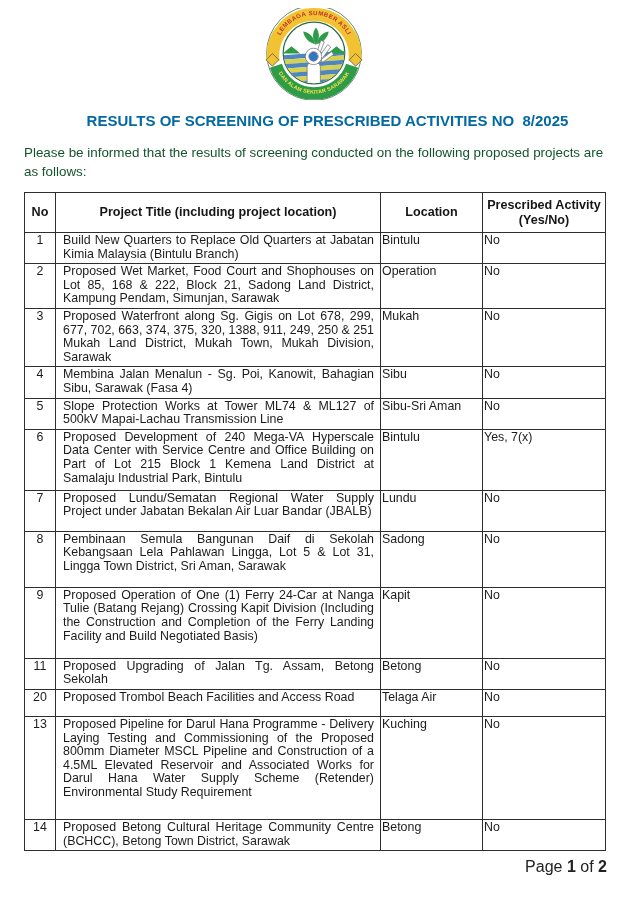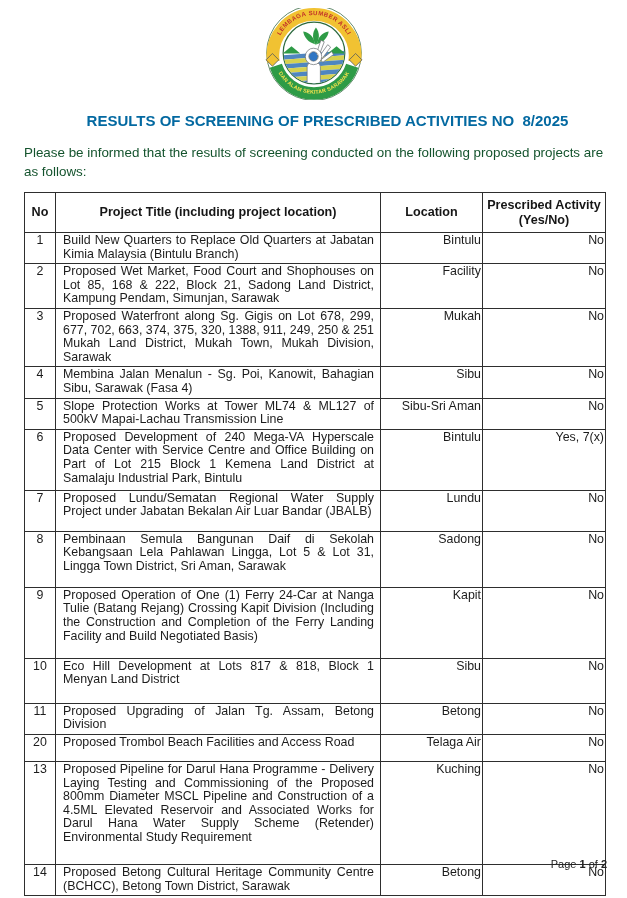--- a/index.html
+++ b/index.html
@@ -12,22 +12,22 @@
          font-size:13.4px;line-height:18.5px;color:#14532d;}
   table.screening{position:absolute;top:192px;left:24px;width:581px;
          border-collapse:collapse;table-layout:fixed;}
   table.screening th,table.screening td{border:1px solid #2e2e2e;}
   table.screening th{font-weight:bold;vertical-align:middle;text-align:center;
          font-size:12.6px;line-height:14.5px;padding:2px 3px;color:#161616;}
   table.screening thead tr{height:40px;}
   table.screening td{vertical-align:top;font-size:12.4px;line-height:13.6px;color:#1c1c1c;}
   td.col-no{text-align:center;padding-top:1px;}
   td.col-title{text-align:justify;padding:1px 6px 2px 7px;}
-  td.col-location,td.col-prescribed{text-align:right;padding-top:1px;}
-  .footer{position:absolute;top:858px;right:20px;font-size:11px;color:#222;margin-left:24px;}
+  td.col-location,td.col-prescribed{text-align:left;padding-top:1px;}
+  .footer{position:absolute;top:858px;right:20px;font-size:16px;color:#222;margin-left:24px;}
   .footer b{font-weight:bold;}
 </style>
 </head>
 <body>
 
 <div class="page">
 
   <svg class="logo" viewBox="0 0 100 94" aria-hidden="true">
     <defs>
       <path id="arcTop" d="M 12.3,56.1 A 39,39 0 1 1 87.7,56.1"></path>
@@ -110,21 +110,21 @@
     <tbody>
         <tr style="height: 26px;">
           <td class="col-no">1</td>
           <td class="col-title">Build New Quarters to Replace Old Quarters at Jabatan Kimia Malaysia (Bintulu Branch)</td>
           <td class="col-location">Bintulu</td>
           <td class="col-prescribed">No</td>
         </tr>
         <tr style="height: 40px;">
           <td class="col-no">2</td>
           <td class="col-title">Proposed Wet Market, Food Court and Shophouses on Lot 85, 168 &amp; 222, Block 21, Sadong Land District, Kampung Pendam, Simunjan, Sarawak</td>
-          <td class="col-location">Facility</td>
+          <td class="col-location">Operation</td>
           <td class="col-prescribed">No</td>
         </tr>
         <tr style="height: 47px;">
           <td class="col-no">3</td>
           <td class="col-title">Proposed Waterfront along Sg. Gigis on Lot 678, 299, 677, 702, 663, 374, 375, 320, 1388, 911, 249, 250 &amp; 251 Mukah Land District, Mukah Town, Mukah Division, Sarawak</td>
           <td class="col-location">Mukah</td>
           <td class="col-prescribed">No</td>
         </tr>
         <tr style="height: 27px;">
           <td class="col-no">4</td>
@@ -155,29 +155,23 @@
           <td class="col-title">Pembinaan Semula Bangunan Daif di Sekolah Kebangsaan Lela Pahlawan Lingga, Lot 5 &amp; Lot 31, Lingga Town District, Sri Aman, Sarawak</td>
           <td class="col-location">Sadong</td>
           <td class="col-prescribed">No</td>
         </tr>
         <tr style="height: 71px;">
           <td class="col-no">9</td>
           <td class="col-title">Proposed Operation of One (1) Ferry 24-Car at Nanga Tulie (Batang Rejang) Crossing Kapit Division (Including the Construction and Completion of the Ferry Landing Facility and Build Negotiated Basis)</td>
           <td class="col-location">Kapit</td>
           <td class="col-prescribed">No</td>
         </tr>
-        <tr style="height: 45px;">
-          <td class="col-no">10</td>
-          <td class="col-title">Eco Hill Development at Lots 817 &amp; 818, Block 1 Menyan Land District</td>
-          <td class="col-location">Sibu</td>
-          <td class="col-prescribed">No</td>
-        </tr>
         <tr style="height: 27px;">
           <td class="col-no">11</td>
-          <td class="col-title">Proposed Upgrading of Jalan Tg. Assam, Betong Division</td>
+          <td class="col-title">Proposed Upgrading of Jalan Tg. Assam, Betong Sekolah</td>
           <td class="col-location">Betong</td>
           <td class="col-prescribed">No</td>
         </tr>
         <tr style="height: 27px;">
           <td class="col-no">20</td>
           <td class="col-title">Proposed Trombol Beach Facilities and Access Road</td>
           <td class="col-location">Telaga Air</td>
           <td class="col-prescribed">No</td>
         </tr>
         <tr style="height: 103px;">

